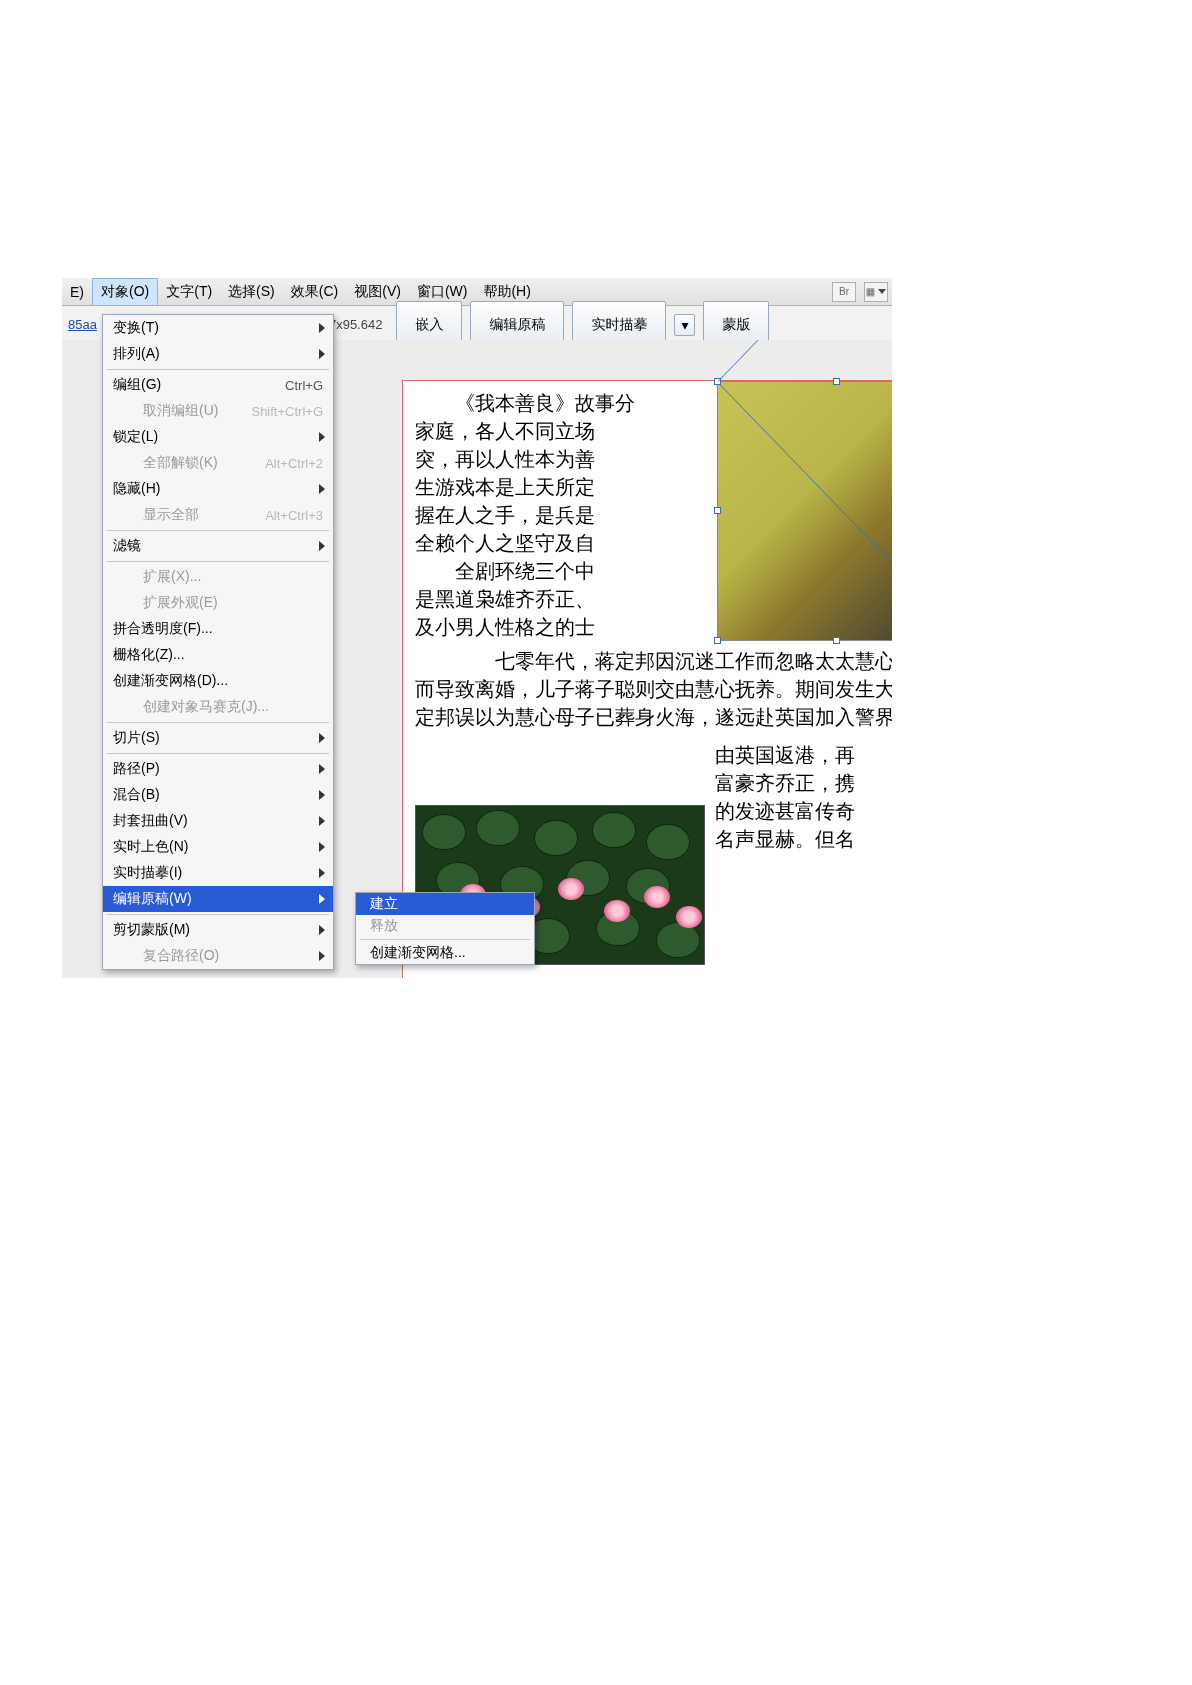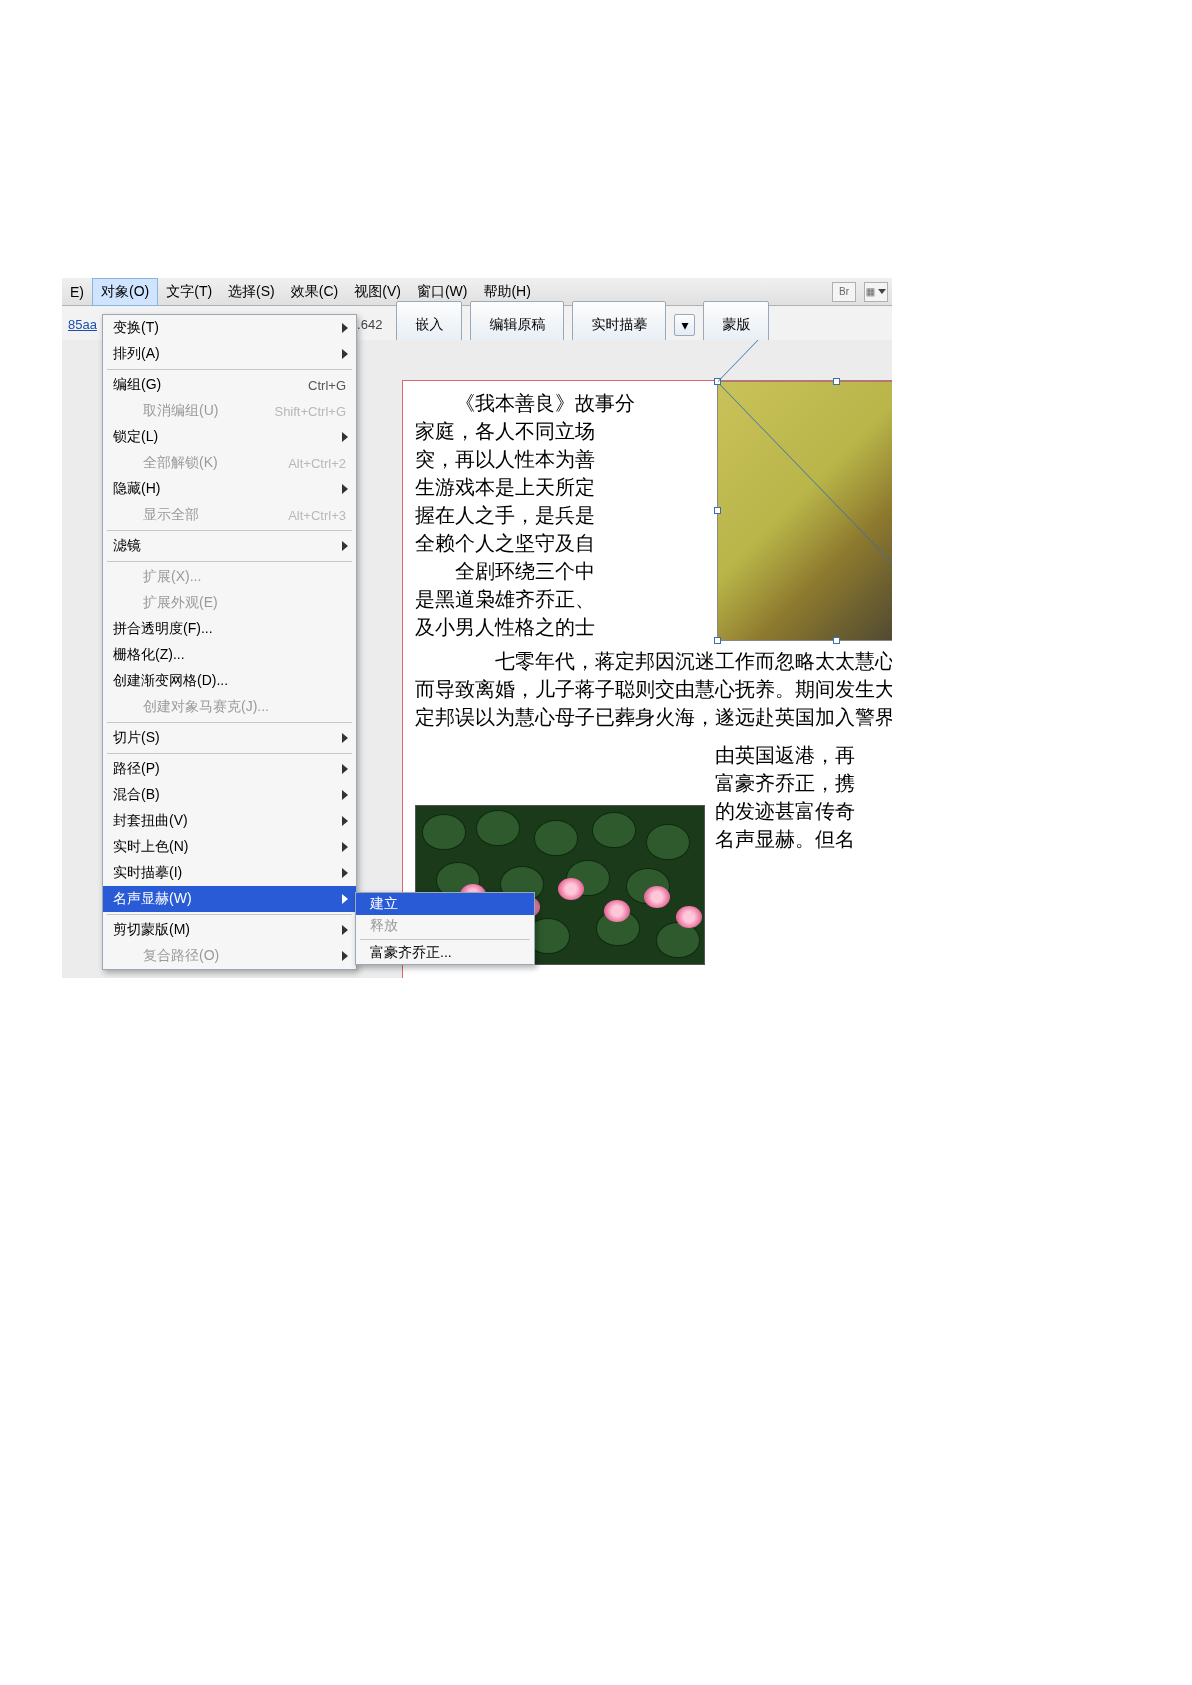--- a/index.html
+++ b/index.html
@@ -25,21 +25,21 @@
   .img1::before, .img1::after { content:""; position:absolute; border-top:1px solid #3a6fb0; }
   .img1::before { left:0; top:0; width:100%; height:100%; transform:skewY(46deg); transform-origin:top left; }
   .img1::after { left:0; bottom:0; width:100%; height:100%; transform:skewY(-46deg); transform-origin:bottom left; }
   .sel-handle { position:absolute; width:7px; height:7px; background:#fff; border:1px solid #3a6fb0; }
   .sh-tl{top:-4px;left:-4px}.sh-tr{top:-4px;right:-4px}.sh-bl{bottom:-4px;left:-4px}.sh-br{bottom:-4px;right:-4px}
   .sh-tm{top:-4px;left:50%;margin-left:-4px}.sh-bm{bottom:-4px;left:50%;margin-left:-4px}
   .sh-ml{left:-4px;top:50%;margin-top:-4px}.sh-mr{right:-4px;top:50%;margin-top:-4px}
   .img2 { position:absolute; left:12px; top:424px; width:290px; height:160px; background:#1a3a1a; border:1px solid #555; overflow:hidden; }
   .leaf { position:absolute; width:44px; height:36px; background:#2e5a2e; border-radius:50% 50% 48% 48%; border:1px solid #0d2a0d; }
   .flower { position:absolute; width:26px; height:22px; background:radial-gradient(circle,#ffc8d8 30%,#e86a9a 70%); border-radius:50%; }
-  .dropdown { position:absolute; left:40px; top:36px; width:255px; background:#f6f6f6; border:1px solid #9aa8b8; box-shadow:2px 3px 6px rgba(0,0,0,.3); font-size:14px; }
+  .dropdown { position:absolute; left:40px; top:36px; width:232px; background:#f6f6f6; border:1px solid #9aa8b8; box-shadow:2px 3px 6px rgba(0,0,0,.3); font-size:14px; }
   .dropdown .row { display:flex; align-items:center; padding:4px 10px; position:relative; }
   .dropdown .row.disabled { color:#9a9a9a;padding-left:40px; }
   .dropdown .row.highlight { background:#2a5bd7; color:#fff; }
   .dropdown .sep { height:1px; background:#c8c8c8; margin:2px 4px; }
   .dropdown .lbl { flex:1; }
   .dropdown .sc { color:#555; font-size:13px;text-align:right; }
   .dropdown .row.disabled .sc { color:#b8b8b8;margin-left:17px; }
   .dropdown .sub::after { content:""; position:absolute; right:8px; top:50%; margin-top:-5px; border-top:5px solid transparent; border-bottom:5px solid transparent; border-left:6px solid #333; }
   .dropdown .row.highlight.sub::after { border-left-color:#fff; }
   .submenu { position:absolute; left:293px; top:614px; width:180px; background:#f6f6f6; border:1px solid #9aa8b8; box-shadow:2px 3px 6px rgba(0,0,0,.3); font-size:14px; }
@@ -206,31 +206,31 @@
       <div class="row sub">
         <span class="lbl">封套扭曲(V)</span>
       </div>
       <div class="row sub">
         <span class="lbl">实时上色(N)</span>
       </div>
       <div class="row sub">
         <span class="lbl">实时描摹(I)</span>
       </div>
       <div class="row highlight sub">
-        <span class="lbl">名声显赫(W)</span>
+        <span class="lbl">编辑原稿(W)</span>
       </div>
       <div class="sep"></div>
       <div class="row sub">
         <span class="lbl">剪切蒙版(M)</span>
       </div>
       <div class="row disabled sub">
         <span class="lbl">复合路径(O)</span>
       </div>
     </div>
 
   <div class="submenu" id="wrap-submenu">
       <div class="row highlight">建立</div>
       <div class="row disabled">释放</div>
       <div class="sep"></div>
-      <div class="row">富豪齐乔正...</div>
+      <div class="row">创建渐变网格...</div>
     </div>
 
 </div>
 
 </body></html>

